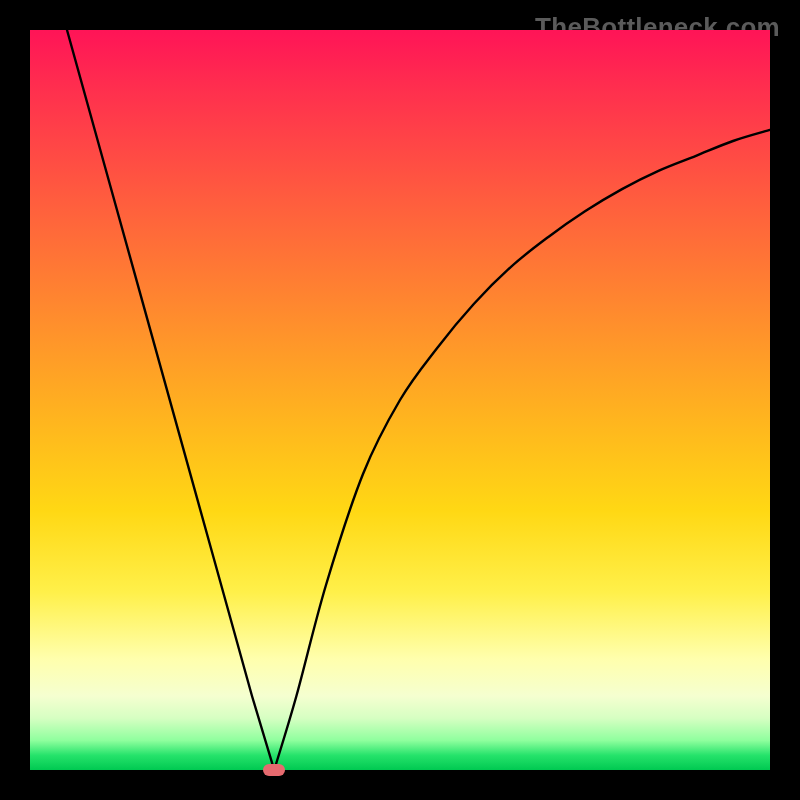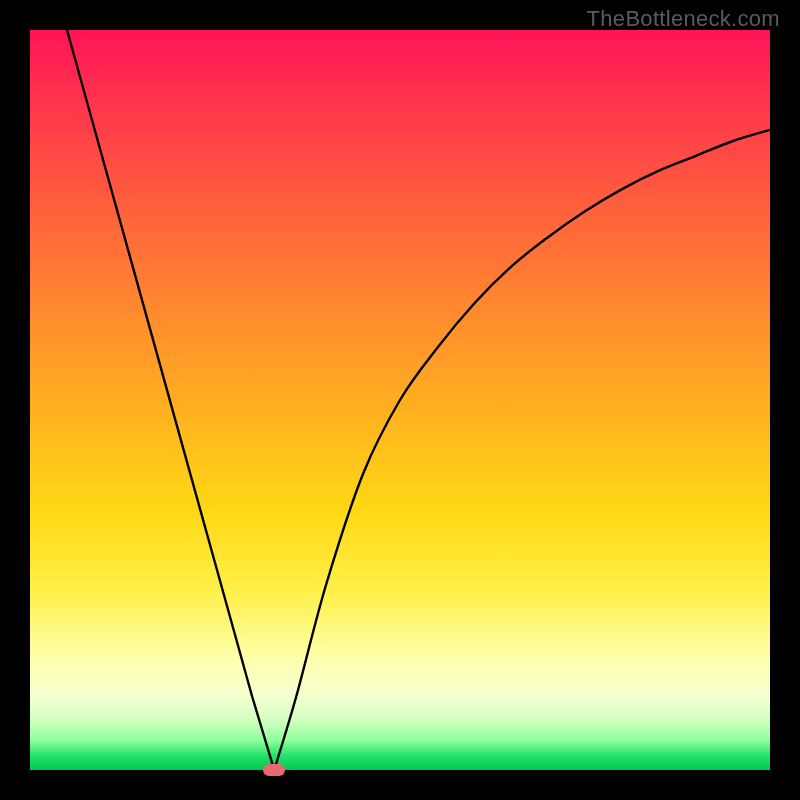--- a/index.html
+++ b/index.html
@@ -36,25 +36,25 @@
       #ffffad 85%,
       #f5ffd0 90%,
       #d6ffc2 93%,
       #8fff9e 96%,
       #26e36b 98%,
       #00c951 100%
     );
   }
   .watermark {
     position: absolute;
-    top: 6px;
+    top: 12px;
     right: 20px;
     color: #5b5b5b;
-    font-size: 22px;
-    font-weight: 400;
+    font-size: 26px;
+    font-weight: 700;
     letter-spacing: 0.3px;
     user-select: none;
   }
   svg.curve {
     position: absolute;
     left: 0;
     top: 0;
     width: 740px;
     height: 740px;
     overflow: visible;

